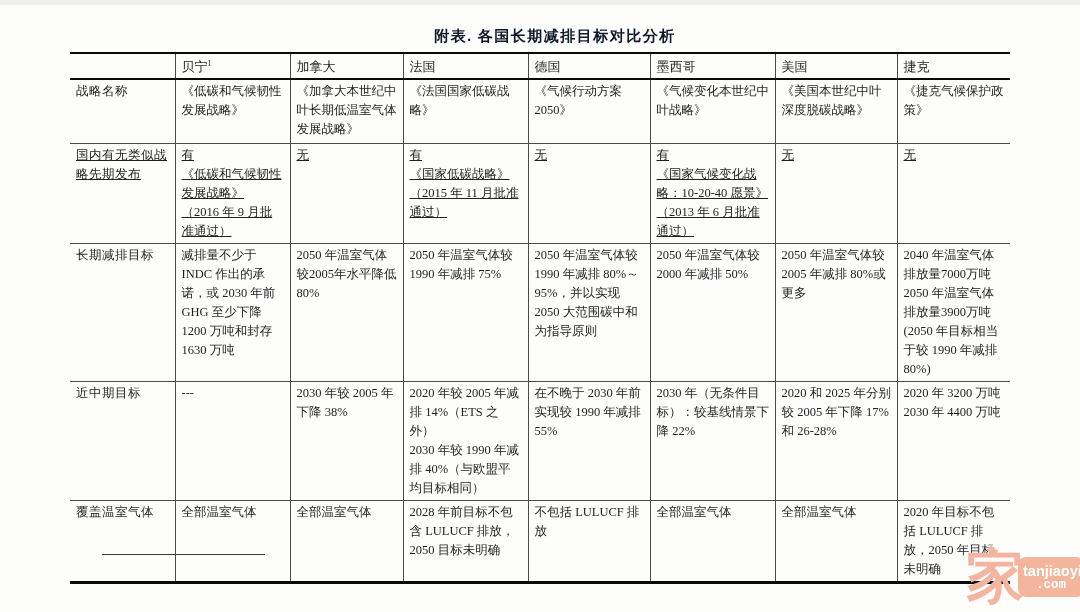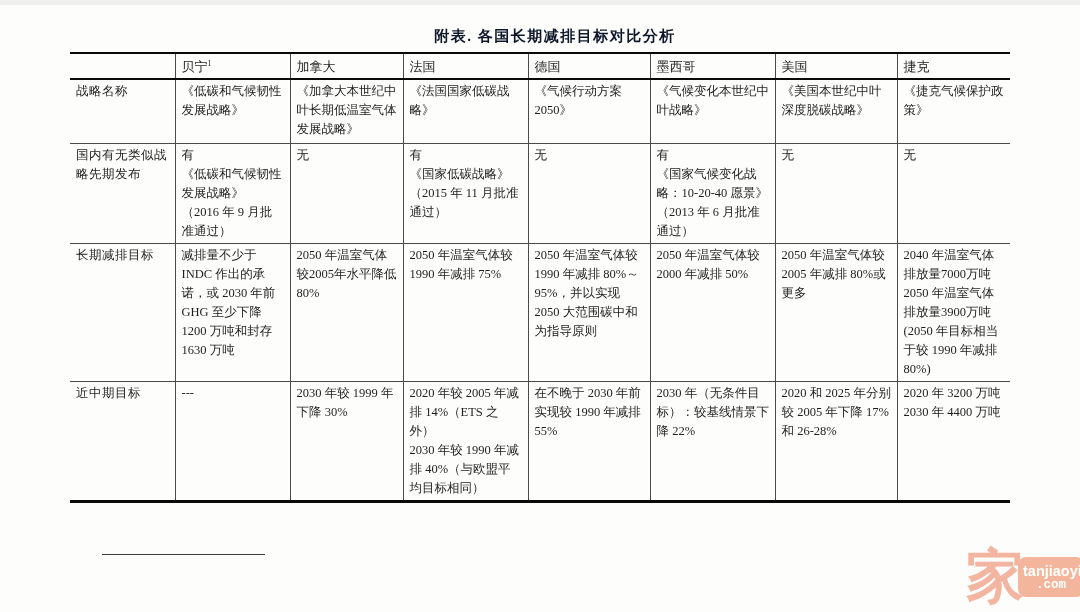--- a/index.html
+++ b/index.html
@@ -25,21 +25,21 @@
     vertical-align:top;text-align:left;font-weight:normal;
     padding:2px 5px 2px 6px;overflow:hidden;
     font-size:12.5px;line-height:19px;color:#1e1e1e;margin-top:24px;
   }
   table.cmp th + th, table.cmp td + td{border-left:1px solid #4a4a4a;}
   table.cmp th{font-size:13px;padding-top:3px;}
   td.cell{white-space:pre-line;text-align:justify;}
   td.rowlabel{font-size:13px;letter-spacing:0.5px;}
   tr.hr{height:21px;}
   tr.r0{height:64px;}
-  tr.r1{height:90px;}
+  tr.r1{height:90px;text-decoration:underline;}
   tr.r2{height:123px;}
   tr.r3{height:108px;}
   tr.r4{height:72px;}
   sup.noteref{font-size:8px;line-height:0;}
   .fn-rule{position:absolute;left:102px;top:554px;width:163px;height:1px;background:#3a3a3a;}
   .footnote{
     position:absolute;left:95px;top:583px;width:985px;
     font-size:10.5px;color:#2a2a2a;white-space:nowrap;letter-spacing:0.2px;
   }
   .footnote sup{font-size:7.5px;margin-right:3px;}
@@ -129,28 +129,38 @@
         <td class="cell">2050 年温室气体较 1990 年减排 80%～95%，并以实现 2050 大范围碳中和为指导原则</td>
         <td class="cell">2050 年温室气体较 2000 年减排 50%</td>
         <td class="cell">2050 年温室气体较 2005 年减排 80%或更多</td>
         <td class="cell">2040 年温室气体排放量7000万吨
 2050 年温室气体排放量3900万吨
 (2050 年目标相当于较 1990 年减排 80%)</td>
       </tr>
       <tr class="r3">
         <td class="rowlabel">近中期目标</td>
         <td class="cell">---</td>
-        <td class="cell">2030 年较 1999 年下降 30%</td>
+        <td class="cell">2030 年较 2005 年下降 38%</td>
         <td class="cell">2020 年较 2005 年减排 14%（ETS 之外）
 2030 年较 1990 年减排 40%（与欧盟平均目标相同）</td>
         <td class="cell">在不晚于 2030 年前实现较 1990 年减排 55%</td>
         <td class="cell">2030 年（无条件目标）：较基线情景下降 22%</td>
         <td class="cell">2020 和 2025 年分别较 2005 年下降 17%和 26-28%</td>
         <td class="cell">2020 年 3200 万吨
 2030 年 4400 万吨</td>
+      </tr>
+      <tr class="r4">
+        <td class="rowlabel">覆盖温室气体</td>
+        <td class="cell">全部温室气体</td>
+        <td class="cell">全部温室气体</td>
+        <td class="cell">2028 年前目标不包含 LULUCF 排放，2050 目标未明确</td>
+        <td class="cell">不包括 LULUCF 排放</td>
+        <td class="cell">全部温室气体</td>
+        <td class="cell">全部温室气体</td>
+        <td class="cell">2020 年目标不包括 LULUCF 排放，2050 年目标未明确</td>
       </tr>
     </tbody>
   </table>
 
   <div class="fn-rule"></div>
 
 
   <div class="watermark">
     <span class="wm-red">家</span>
     <div class="wm-badge">

